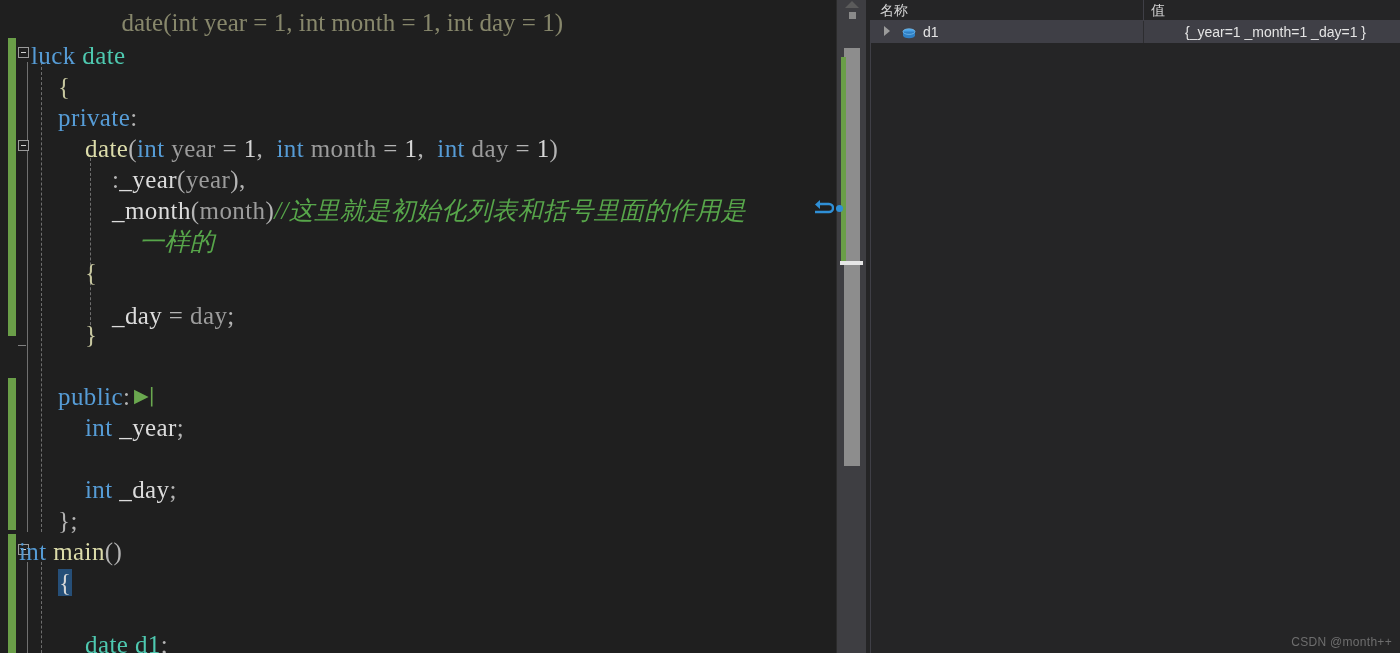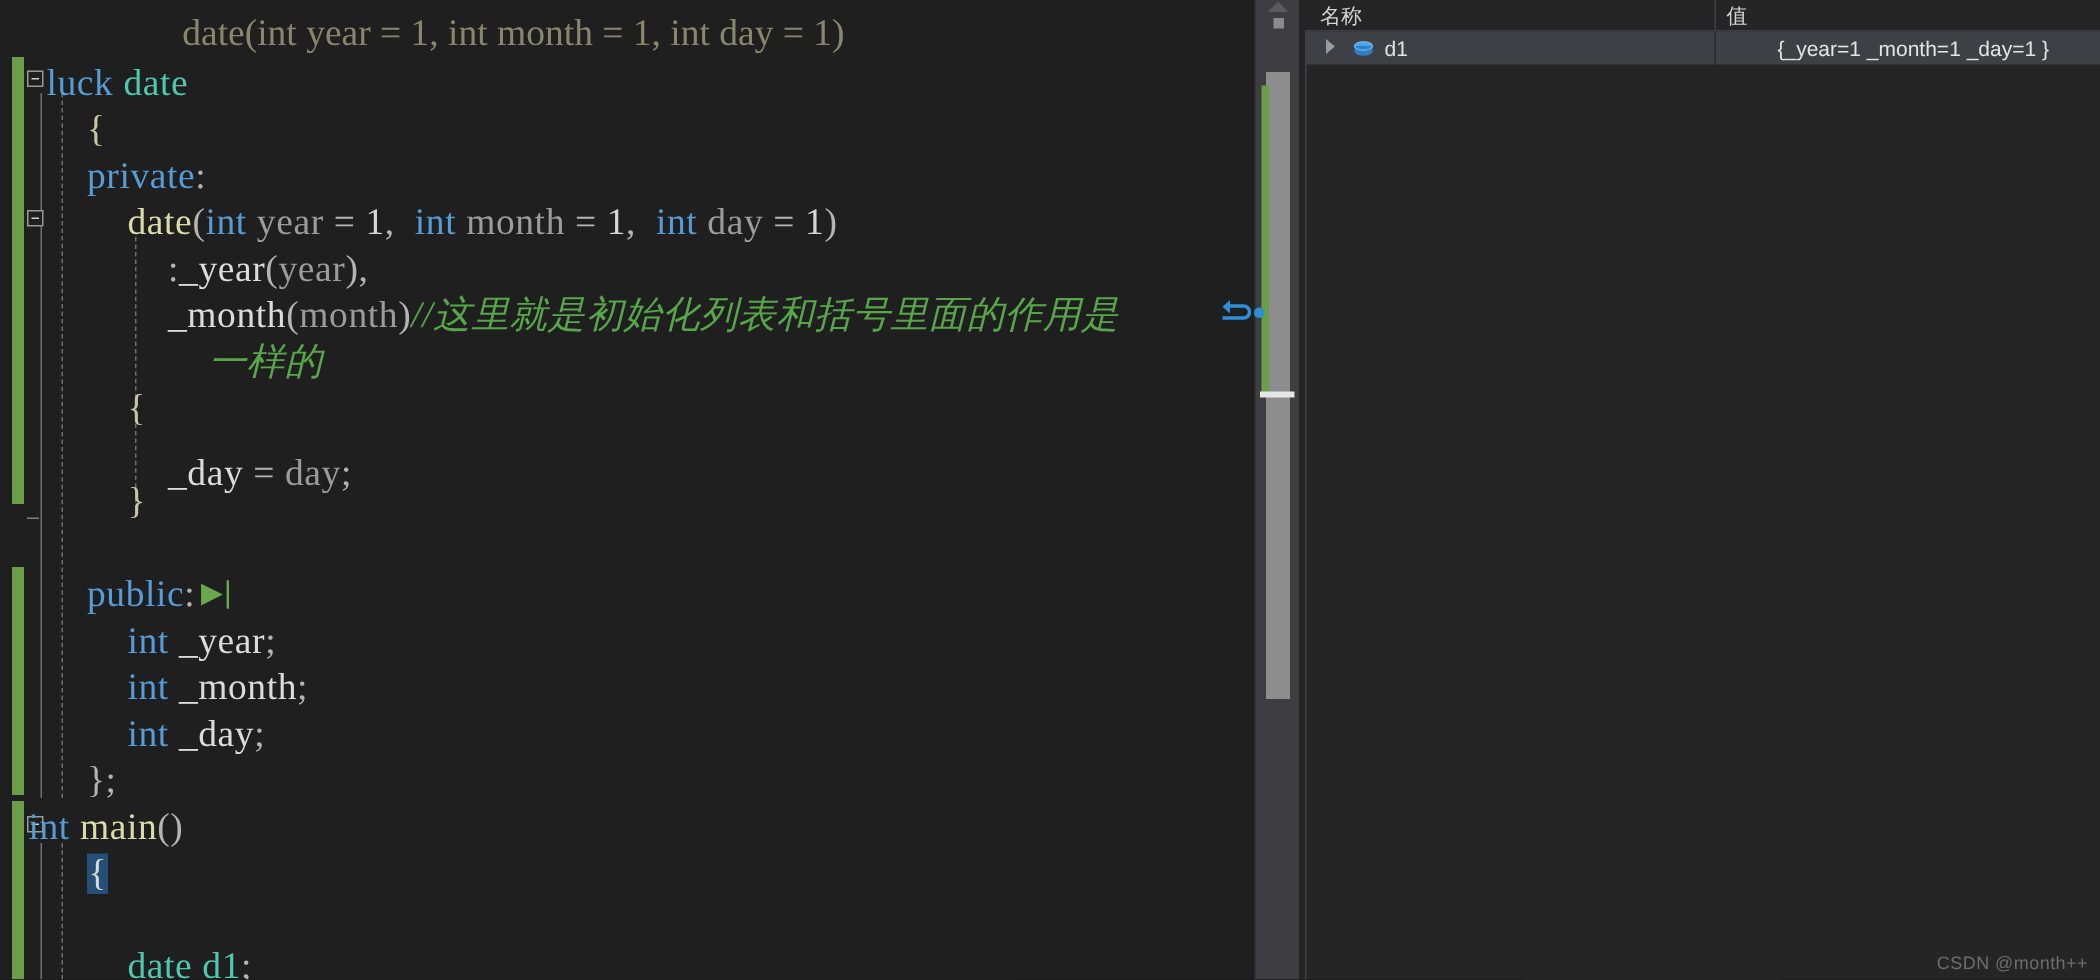--- a/index.html
+++ b/index.html
@@ -316,21 +316,20 @@
         <div class="ln" style="top: 102px; left: 58px;"><span class="kw">private</span><span class="punct">:</span></div>
         <div class="ln" style="top: 133px; left: 85px;"><span class="fn">date</span><span class="punct">(</span><span class="kw">int</span><span class="param"> year </span><span class="punct">= </span><span class="num">1</span><span class="punct">,  </span><span class="kw">int</span><span class="param"> month </span><span class="punct">= </span><span class="num">1</span><span class="punct">,  </span><span class="kw">int</span><span class="param"> day </span><span class="punct">= </span><span class="num">1</span><span class="punct">)</span></div>
         <div class="ln" style="top: 164px; left: 112px;"><span class="punct">:</span><span class="plain">_year</span><span class="punct">(</span><span class="param">year</span><span class="punct">),</span></div>
         <div class="ln" style="top: 195px; left: 112px;"><span class="plain">_month</span><span class="punct">(</span><span class="param">month</span><span class="punct">)</span><span class="comment">//这里就是初始化列表和括号里面的作用是</span></div>
         <div class="ln" style="top: 226px; left: 139px;"><span class="comment">一样的</span></div>
         <div class="ln" style="top: 257px; left: 85px;"><span class="brace">{</span></div>
         <div class="ln" style="top: 300px; left: 112px;"><span class="plain">_day</span><span class="punct"> = </span><span class="param">day</span><span class="punct">;</span></div>
         <div class="ln" style="top: 319px; left: 85px;"><span class="brace">}</span></div>
         <div class="ln" style="top: 381px; left: 58px;"><span class="kw">public</span><span class="punct">:</span></div>
         <div class="ln" style="top: 412px; left: 85px;"><span class="kw">int</span><span class="plain"> </span><span class="plain">_year</span><span class="punct">;</span></div>
-        <div class="ln" style="top: 443px; left: 85px;"><span class="kw">int</span><span class="plain"> </span><span class="plain">_month</span><span class="punct">;</span></div>
         <div class="ln" style="top: 474px; left: 85px;"><span class="kw">int</span><span class="plain"> </span><span class="plain">_day</span><span class="punct">;</span></div>
         <div class="ln" style="top: 505px; left: 58px;"><span class="punct">};</span></div>
         <div class="ln" style="top: 536px; left: 19px;"><span class="kw">int</span><span class="plain"> </span><span class="fn">main</span><span class="punct">()</span></div>
         <div class="ln" style="top: 567px; left: 58px;"><span class="sel-brace">{</span></div>
         <div class="ln" style="top: 629px; left: 85px;"><span class="type">date</span><span class="plain"> </span><span class="type">d1</span><span class="punct">;</span></div>
       </div>
 
     <div class="step-glyph" style="left:134px; top:386px;">▶|</div>
 
     <div class="wrap-arrow" style="left:812px; top:198px;">

